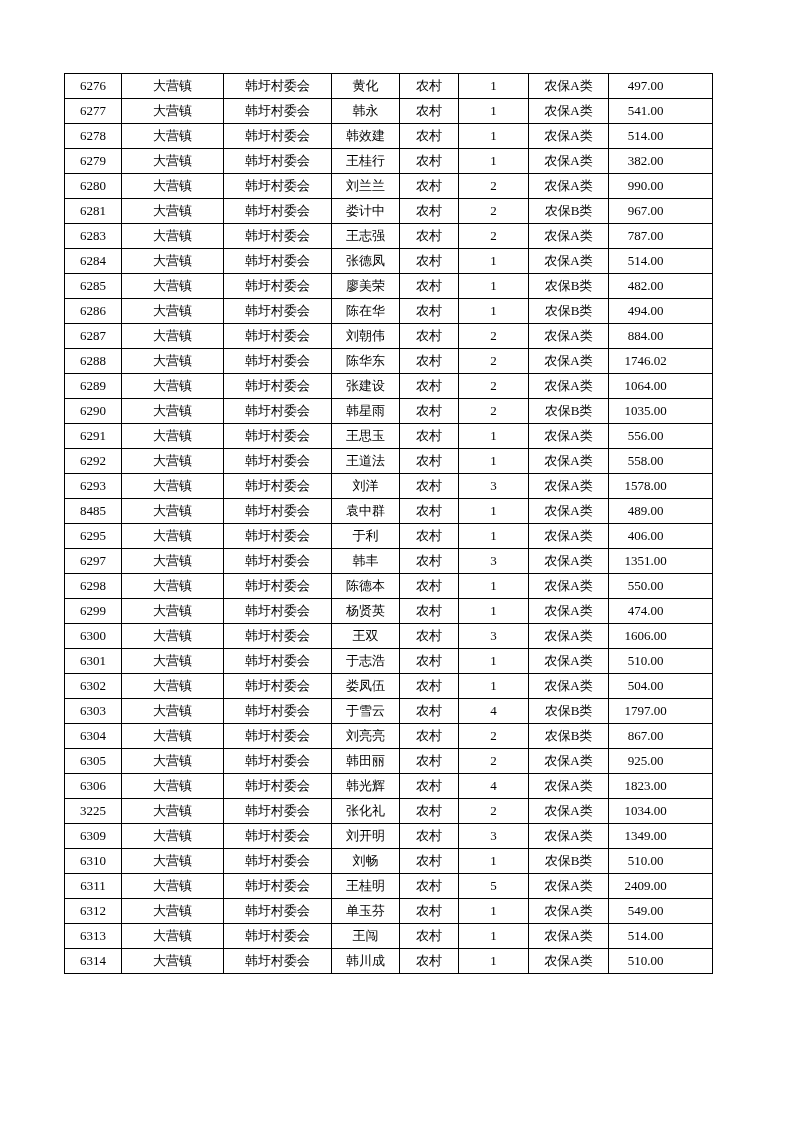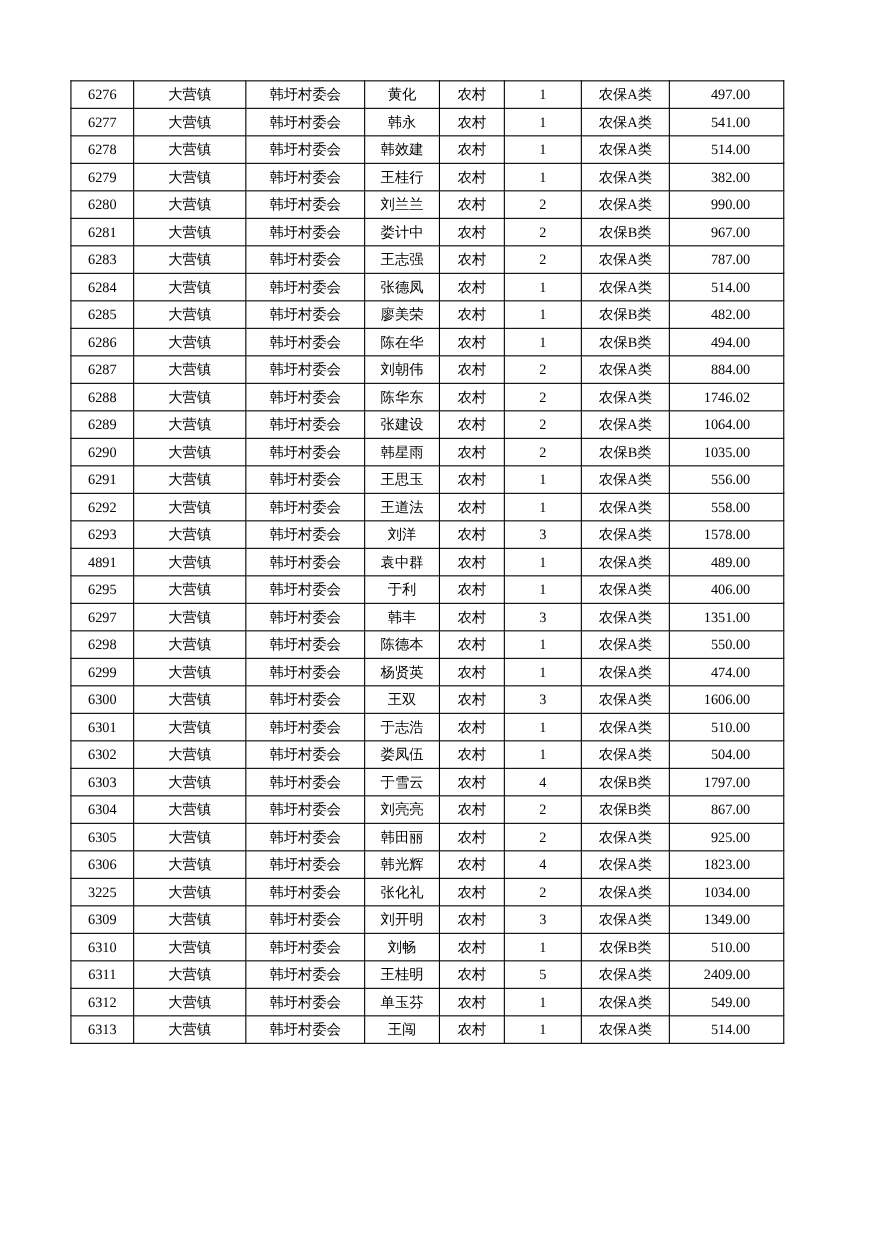--- a/index.html
+++ b/index.html
@@ -31,21 +31,20 @@
     height: 24px;
     font-size: 13px;
     line-height: 24px;
     text-align: center;
     vertical-align: middle;
     white-space: nowrap;
     overflow: hidden;
     padding: 0;
   }
   table.payments td.amount {
-    text-align: right;
     padding-right: 30px;
   }
   col.c-id       { width: 57px;  }
   col.c-town     { width: 102px; }
   col.c-village  { width: 108px; }
   col.c-name     { width: 68px;  }
   col.c-area     { width: 59px;  }
   col.c-count    { width: 70px;  }
   col.c-insurance{ width: 80px;  }
   col.c-amount   { width: 104px; }
@@ -230,21 +229,21 @@
           <td>6293</td>
           <td>大营镇</td>
           <td>韩圩村委会</td>
           <td>刘洋</td>
           <td>农村</td>
           <td>3</td>
           <td>农保A类</td>
           <td class="amount">1578.00</td>
         </tr>
         <tr>
-          <td>4891</td>
+          <td>8485</td>
           <td>大营镇</td>
           <td>韩圩村委会</td>
           <td>袁中群</td>
           <td>农村</td>
           <td>1</td>
           <td>农保A类</td>
           <td class="amount">489.00</td>
         </tr>
         <tr>
           <td>6295</td>
@@ -408,16 +407,26 @@
         </tr>
         <tr>
           <td>6313</td>
           <td>大营镇</td>
           <td>韩圩村委会</td>
           <td>王闯</td>
           <td>农村</td>
           <td>1</td>
           <td>农保A类</td>
           <td class="amount">514.00</td>
+        </tr>
+        <tr>
+          <td>6314</td>
+          <td>大营镇</td>
+          <td>韩圩村委会</td>
+          <td>韩川成</td>
+          <td>农村</td>
+          <td>1</td>
+          <td>农保A类</td>
+          <td class="amount">510.00</td>
         </tr>
       </tbody>
   </table>
 </div>
 
 </body></html>

